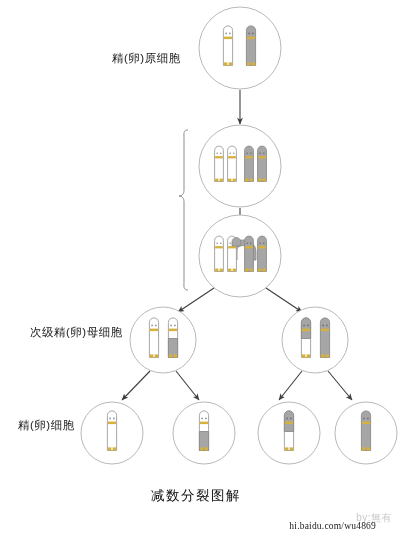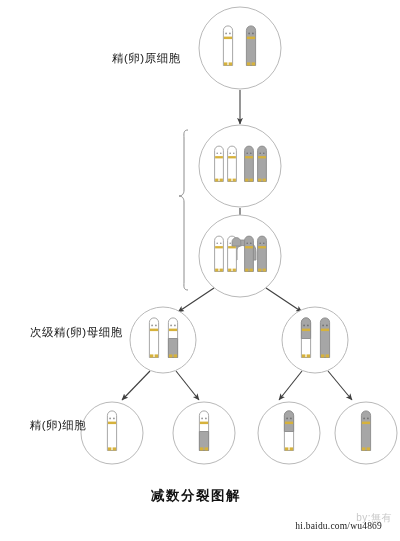--- a/index.html
+++ b/index.html
@@ -15,35 +15,34 @@
   svg#diagram{position:absolute;left:0;top:0;width:400px;height:541px;}
 
   .lbl{
     position:absolute;
     font-size:11.5px;
     line-height:15px;
     color:#1a1a1a;
     white-space:nowrap;
     letter-spacing:0.5px;
   }
-  .lbl.two{line-height:16px;text-align:center;white-space:normal;}
+  .lbl.two{line-height:16px;white-space:normal;}
 
   #title{
     position:absolute;
     left:0;right:8px;
     top:487px;
     text-align:center;
     font-size:13.5px;
     letter-spacing:1.5px;
     color:#111;
-    font-weight:bold;
   }
   #watermark{
     position:absolute;
-    right:18px;
+    right:24px;
     top:521px;
     font-size:9.5px;
     color:#1a1a1a;
     letter-spacing:0.2px;
     font-family:"Liberation Serif","DejaVu Serif",serif;
   }
   #watermark-by{
     position:absolute;
     right:8px;
     top:511px;

